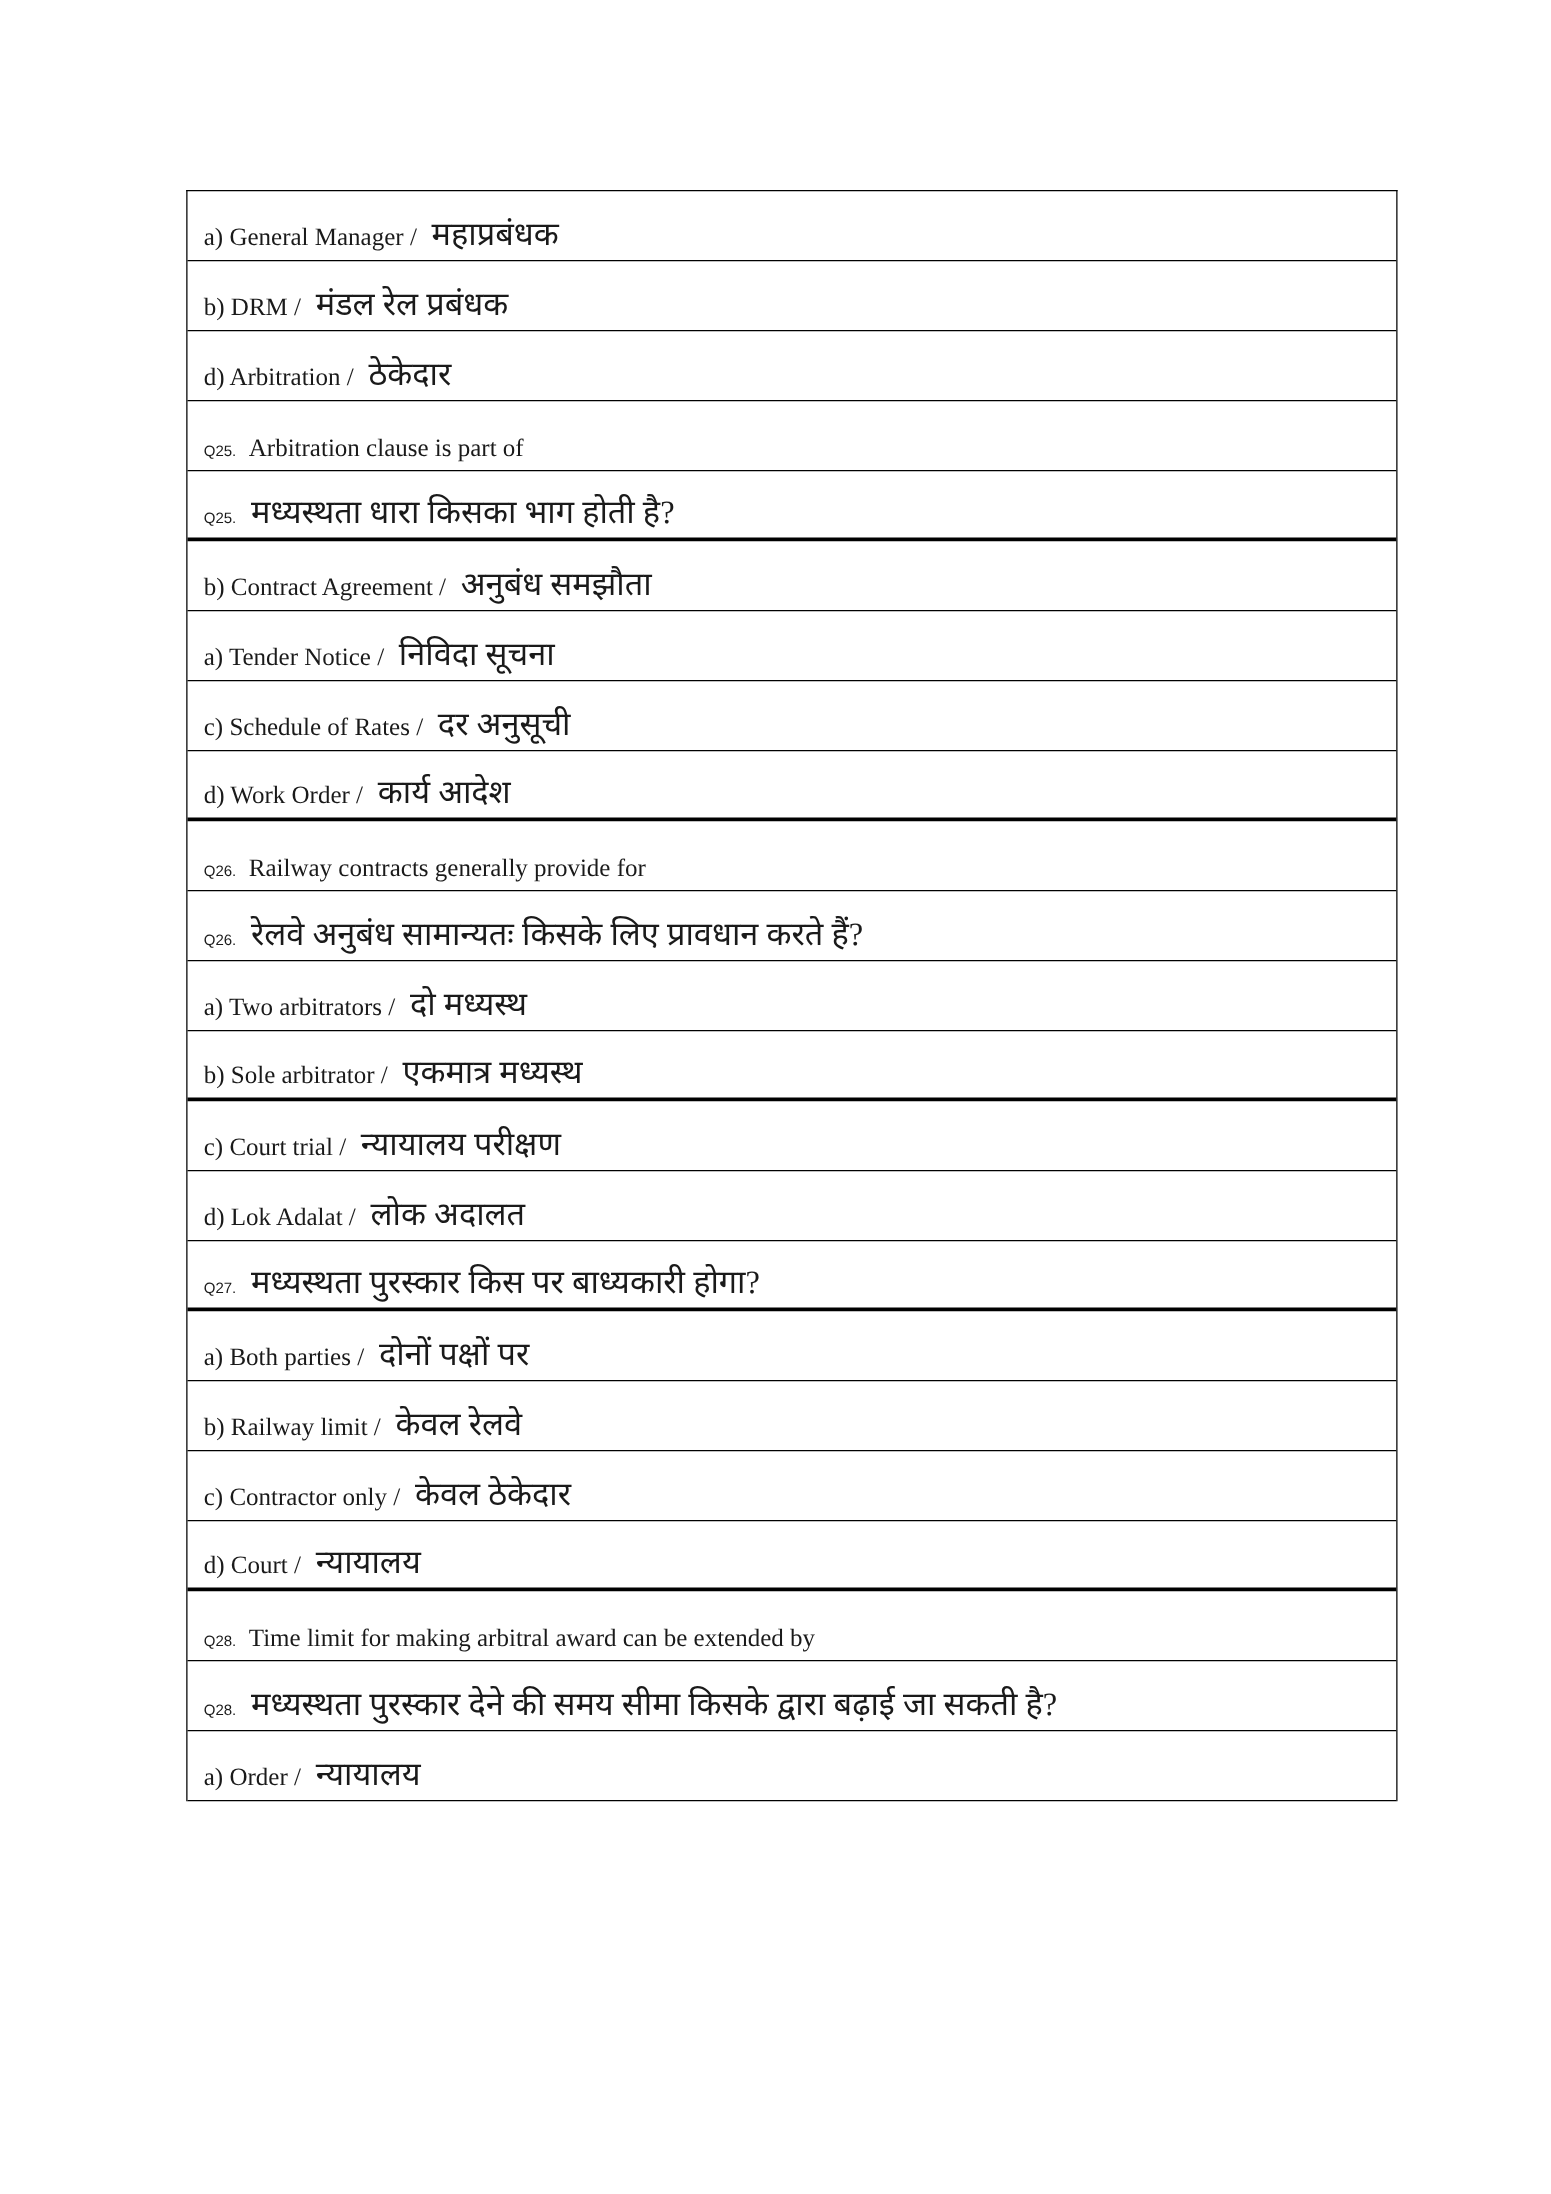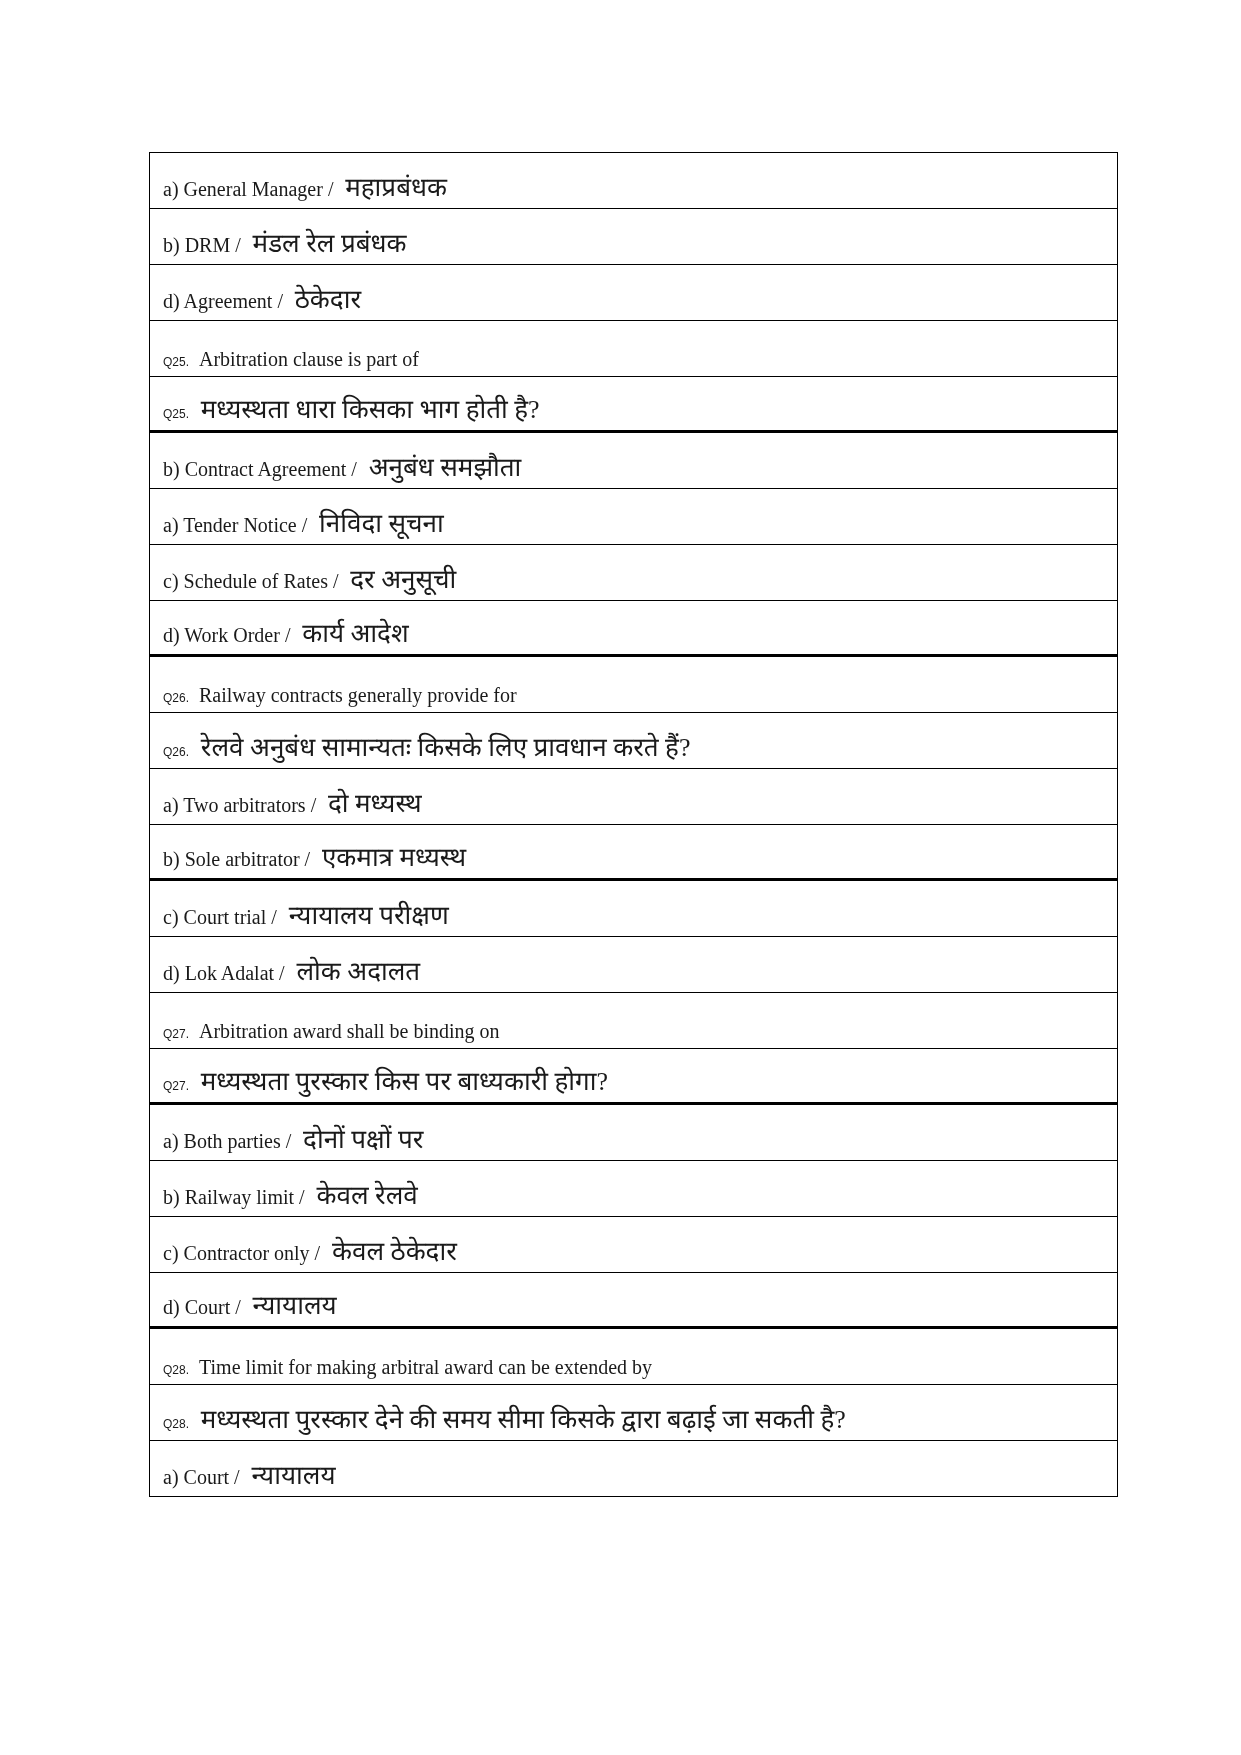--- a/index.html
+++ b/index.html
@@ -77,21 +77,21 @@
       <div class="row option">
     <div class="row-text">
       
       <span class="latin">b) DRM /</span>
       <span class="hindi">मंडल रेल प्रबंधक</span>
     </div>
   </div>
       <div class="row option">
     <div class="row-text">
       
-      <span class="latin">d) Agreement /</span>
+      <span class="latin">d) Arbitration /</span>
       <span class="hindi">ठेकेदार</span>
     </div>
   </div>
       <div class="row question_en">
     <div class="row-text">
       <span class="prefix">Q25.</span>
       <span class="latin">Arbitration clause is part of</span>
       
     </div>
   </div>
@@ -165,27 +165,20 @@
       <span class="hindi">न्यायालय परीक्षण</span>
     </div>
   </div>
       <div class="row option">
     <div class="row-text">
       
       <span class="latin">d) Lok Adalat /</span>
       <span class="hindi">लोक अदालत</span>
     </div>
   </div>
-      <div class="row question_en">
-    <div class="row-text">
-      <span class="prefix">Q27.</span>
-      <span class="latin">Arbitration award shall be binding on</span>
-      
-    </div>
-  </div>
       <div class="row question_hi thick">
     <div class="row-text">
       <span class="prefix">Q27.</span>
       
       <span class="hindi">मध्यस्थता पुरस्कार किस पर बाध्यकारी होगा?</span>
     </div>
   </div>
       <div class="row option">
     <div class="row-text">
       
@@ -224,18 +217,18 @@
       <div class="row question_hi">
     <div class="row-text">
       <span class="prefix">Q28.</span>
       
       <span class="hindi">मध्यस्थता पुरस्कार देने की समय सीमा किसके द्वारा बढ़ाई जा सकती है?</span>
     </div>
   </div>
       <div class="row option">
     <div class="row-text">
       
-      <span class="latin">a) Court /</span>
+      <span class="latin">a) Order /</span>
       <span class="hindi">न्यायालय</span>
     </div>
   </div>
     </div>
 </div>
 
 </body></html>

